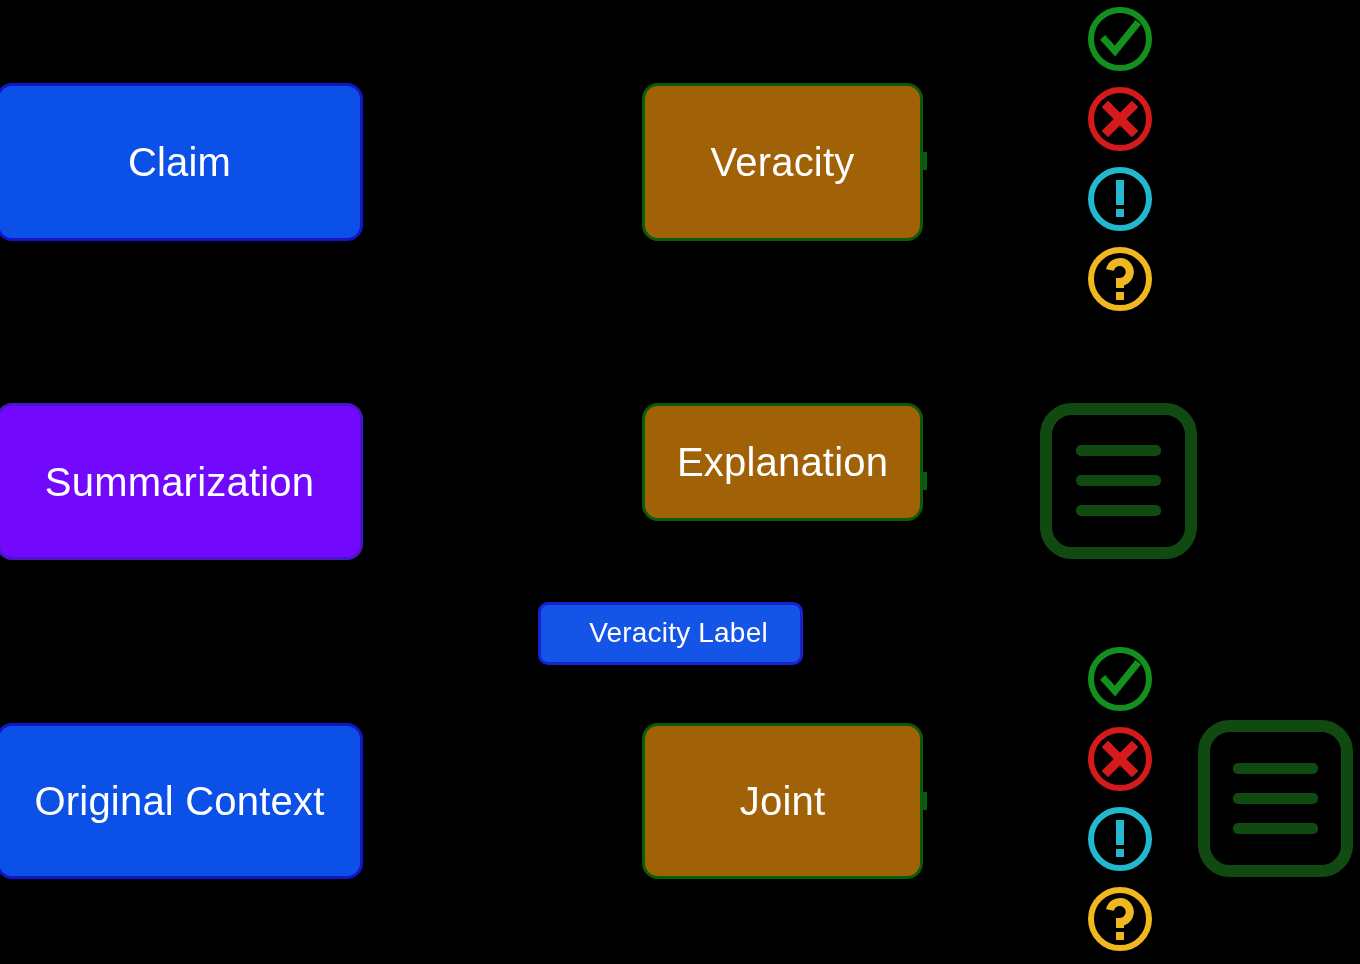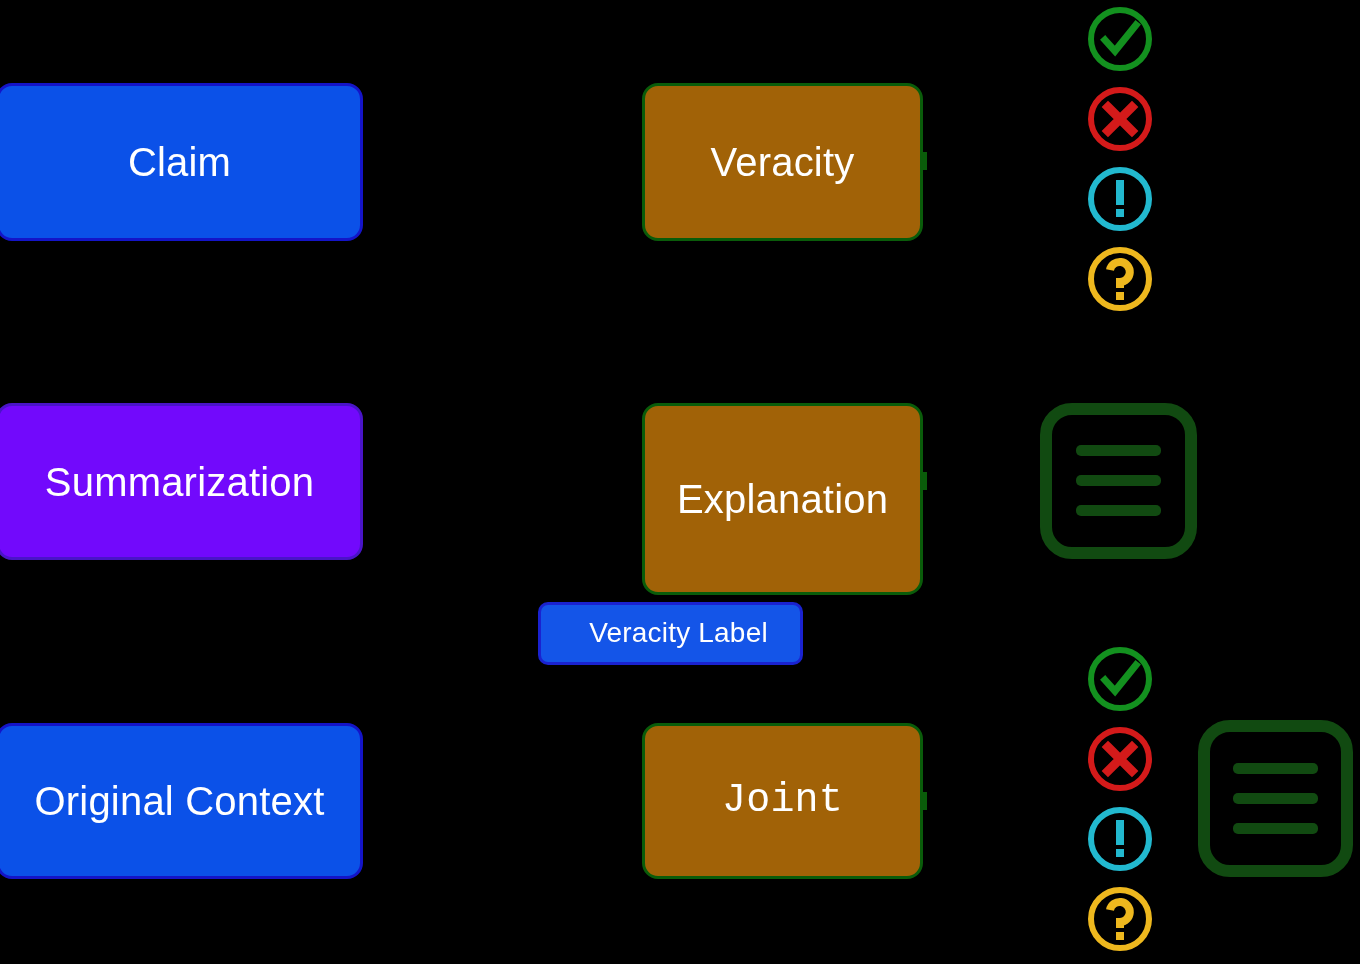--- a/index.html
+++ b/index.html
@@ -78,21 +78,21 @@
     left: -4px;
     top: 403px;
     width: 367px;
     height: 157px;
     font-size: 40px;
   }
   #node-explanation {
     left: 642px;
     top: 403px;
     width: 281px;
-    height: 192px;
+    height: 118px;
     font-size: 40px;
     align-items: center;
   }
 
   
   #badge-veracity-label {
     left: 538px;
     top: 602px;
     width: 265px;
     height: 63px;
@@ -110,21 +110,20 @@
     width: 367px;
     height: 156px;
     font-size: 40px;
   }
   #node-joint {
     left: 642px;
     top: 723px;
     width: 281px;
     height: 156px;
     font-size: 40px;
-    font-family: Liberation Mono, monospace;
   }
 
   
   .stub {
     position: absolute;
     width: 7px;
     height: 18px;
     background: #0a5c0a;
   }
   #stub-veracity  { left: 920px; top: 152px; }

